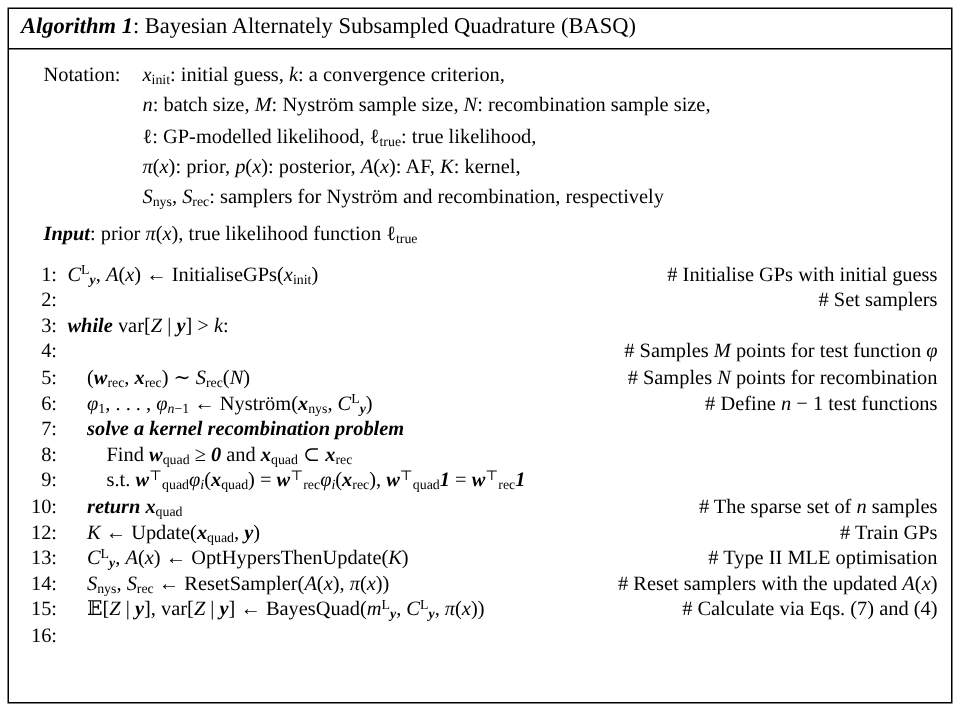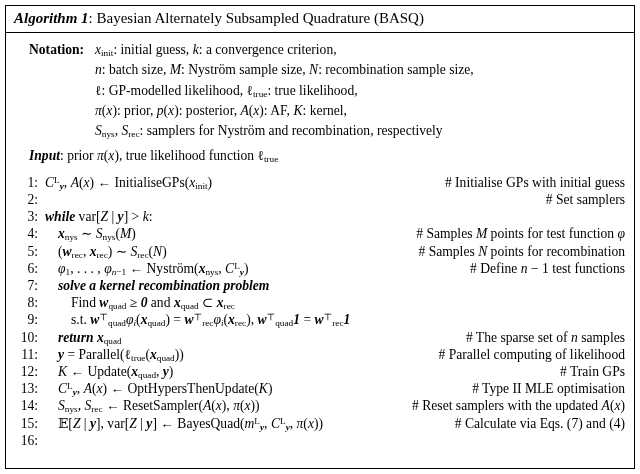--- a/index.html
+++ b/index.html
@@ -13,21 +13,21 @@
     position:absolute; left:5px; top:5px; right:5px; bottom:5px;
     border:1.4px solid #000; background:#fff;
   }
   .algo-title {
     padding:4px 8px 5px 8px;
     border-bottom:1.4px solid #000;
     font-size:15px; white-space:nowrap;
   }
   .algo-body { padding:7px 9px 0 9px; font-size:13.6px; }
   .notation-row { display:flex; padding-left:14px; }
-  .nlabel { flex:none; width:66px; font-weight:bold; line-height:20.3px; }
+  .nlabel { flex:none; width:66px; font-weight:normal; line-height:20.3px; }
   .nlines { flex:1 1 auto; }
   .nline { line-height:20.3px; white-space:nowrap; }
   .io-block { margin-top:5px; padding-left:14px; }
   .io-line { line-height:20.3px; white-space:nowrap; }
   .code-lines { margin-top:7px; }
   .cline { display:flex; align-items:baseline; line-height:17.2px; }
   .num { flex:none; width:30px; text-align:right; padding-right:7px; }
   .code { white-space:nowrap; }
   .ind0 { padding-left:0; }
   .ind1 { padding-left:13px; }
@@ -69,21 +69,20 @@
         <div class="cline">
           <span class="num">2:</span>
           <span class="comment"># Set samplers</span>
         </div>
         <div class="cline">
           <span class="num">3:</span>
           <span class="code ind0"><b>while</b> var[<i>Z</i> | <b>y</b>] &gt; <i>k</i>:</span>
         </div>
         <div class="cline">
           <span class="num">4:</span>
-          <span class="code ind1"><b>x</b><sub>nys</sub> ∼ <i>S</i><sub>nys</sub>(<i>M</i>)</span>
           <span class="comment"># Samples <i>M</i> points for test function <i>φ</i></span>
         </div>
         <div class="cline">
           <span class="num">5:</span>
           <span class="code ind1">(<b>w</b><sub>rec</sub>, <b>x</b><sub>rec</sub>) ∼ <i>S</i><sub>rec</sub>(<i>N</i>)</span>
           <span class="comment"># Samples <i>N</i> points for recombination</span>
         </div>
         <div class="cline">
           <span class="num">6:</span>
           <span class="code ind1"><i>φ</i><sub>1</sub>, . . . , <i>φ</i><sub><i>n</i>−1</sub> ← Nyström(<b>x</b><sub>nys</sub>, <i>C</i><sup>L</sup><sub><b>y</b></sub>)</span>
@@ -100,25 +99,20 @@
         <div class="cline">
           <span class="num">9:</span>
           <span class="code ind2">s.t. <b>w</b><sup>⊤</sup><sub>quad</sub><i>φ</i><sub><i>i</i></sub>(<b>x</b><sub>quad</sub>) = <b>w</b><sup>⊤</sup><sub>rec</sub><i>φ</i><sub><i>i</i></sub>(<b>x</b><sub>rec</sub>), <b>w</b><sup>⊤</sup><sub>quad</sub><b>1</b> = <b>w</b><sup>⊤</sup><sub>rec</sub><b>1</b></span>
         </div>
         <div class="cline">
           <span class="num">10:</span>
           <span class="code ind1"><b>return</b> <b>x</b><sub>quad</sub></span>
           <span class="comment"># The sparse set of <i>n</i> samples</span>
         </div>
         <div class="cline">
-          <span class="num">11:</span>
-          <span class="code ind1"><b>y</b> = Parallel(ℓ<sub>true</sub>(<b>x</b><sub>quad</sub>))</span>
-          <span class="comment"># Parallel computing of likelihood</span>
-        </div>
-        <div class="cline">
           <span class="num">12:</span>
           <span class="code ind1"><i>K</i> ← Update(<b>x</b><sub>quad</sub>, <b>y</b>)</span>
           <span class="comment"># Train GPs</span>
         </div>
         <div class="cline">
           <span class="num">13:</span>
           <span class="code ind1"><i>C</i><sup>L</sup><sub><b>y</b></sub>, <i>A</i>(<i>x</i>) ← OptHypersThenUpdate(<i>K</i>)</span>
           <span class="comment"># Type II MLE optimisation</span>
         </div>
         <div class="cline">

